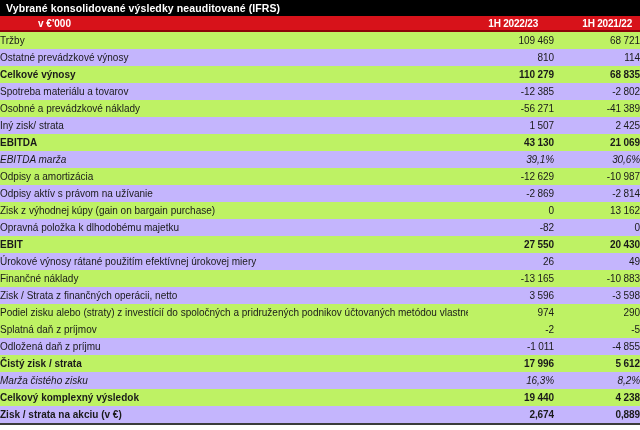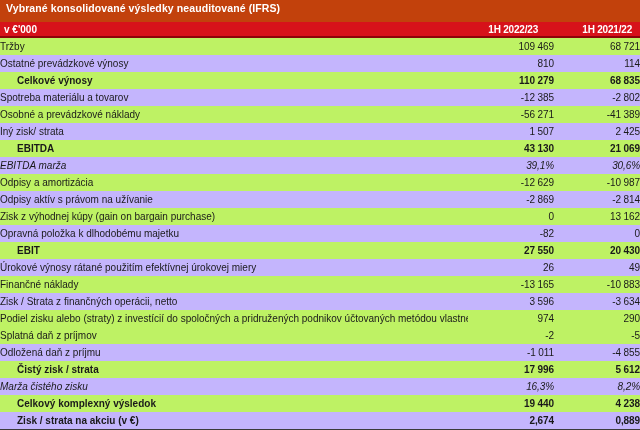--- a/index.html
+++ b/index.html
@@ -12,47 +12,48 @@
     height: 430px;
     font-family: "Liberation Sans", sans-serif;
     overflow: hidden;
   }
   .report {
     width: 640px;
     box-sizing: border-box;
   }
   
   .title-band {
-    background: #c2410c;
+    background: #000000;
     color: #ffffff;
     font-size: 10.5px;
     font-weight: bold;
-    height: 22px;
+    height: 16px;
     line-height: 16px;
     padding: 0 0 0 6px;
     box-sizing: border-box;
     letter-spacing: 0.1px;
     white-space: nowrap;
   }
   
   .col-head-band {
     background: #d7121a;
     color: #ffffff;
     height: 16px;
     box-sizing: border-box;
     display: flex;
     align-items: center;
     font-size: 10px;
     font-weight: bold;
     border-bottom: 2px solid #8d0309;
   }
   .col-head-band .ch-label {
     flex: 1 1 auto;
-    padding-left: 4px;
-    white-space: nowrap;
+    padding-left: 18px;
+    white-space: nowrap;
+    margin-left: 20px;
   }
   .col-head-band .ch-num {
     width: 86px;
     text-align: right;
     padding-right: 8px;
     white-space: nowrap;
     letter-spacing: -0.2px;
   }
   
   table.fin {
@@ -78,21 +79,21 @@
     width: 468px;
   }
   td.num {
     width: 86px;
     text-align: right;
     padding-right: 8px;
     letter-spacing: -0.1px;
   }
   tr.shade td { background: #bef264; }
   tr.plain td { background: #c4b5fd; }
-  tr.bold td { font-weight: bold; padding-left: 17px; }
+  tr.bold td { font-weight: bold; }
   tr.ital td { font-style: italic; }
   tr.last td { border-bottom: 2px solid #3b3b3b; }
 </style>
 </head>
 <body>
 
 <div class="report">
 
   <div class="title-band">Vybrané konsolidované výsledky neauditované (IFRS)</div>
 
@@ -175,21 +176,21 @@
           <td class="num">49</td>
         </tr>
         <tr class="shade">
           <td class="lbl">Finančné náklady</td>
           <td class="num">-13 165</td>
           <td class="num">-10 883</td>
         </tr>
         <tr class="plain">
           <td class="lbl">Zisk / Strata z finančných operácii, netto</td>
           <td class="num">3 596</td>
-          <td class="num">-3 634</td>
+          <td class="num">-3 598</td>
         </tr>
         <tr class="shade">
           <td class="lbl">Podiel zisku alebo (straty) z investícií do spoločných a pridružených podnikov účtovaných metódou vlastného imania</td>
           <td class="num">974</td>
           <td class="num">290</td>
         </tr>
         <tr class="shade">
           <td class="lbl">Splatná daň z príjmov</td>
           <td class="num">-2</td>
           <td class="num">-5</td>

